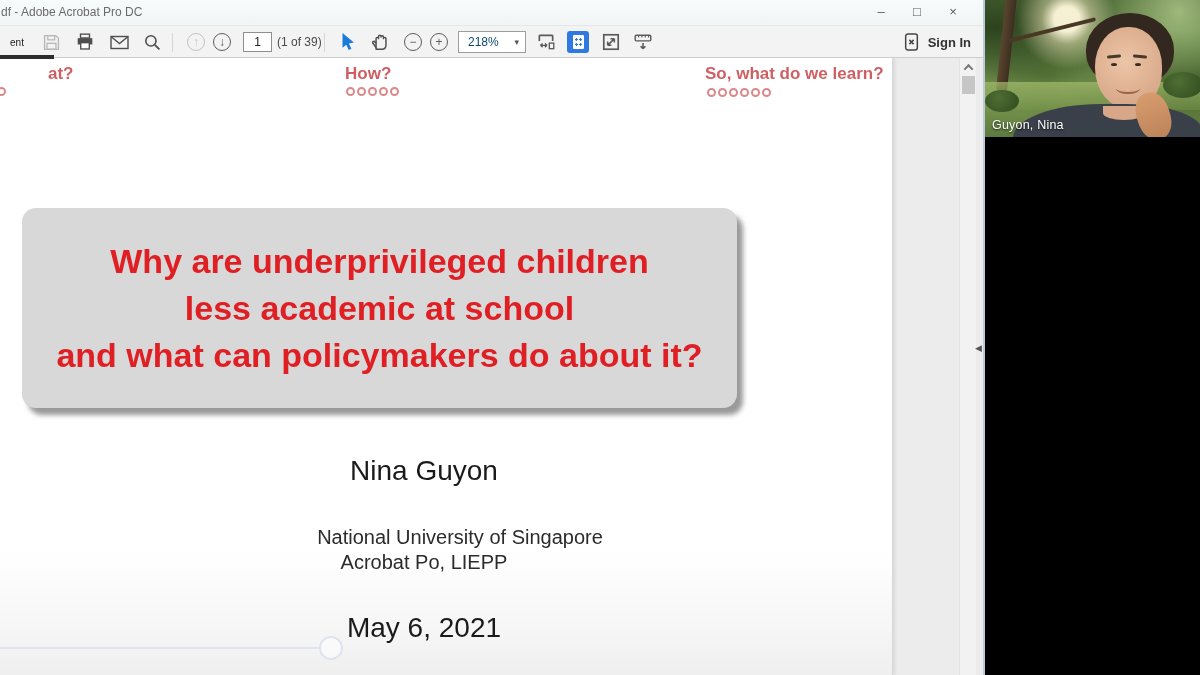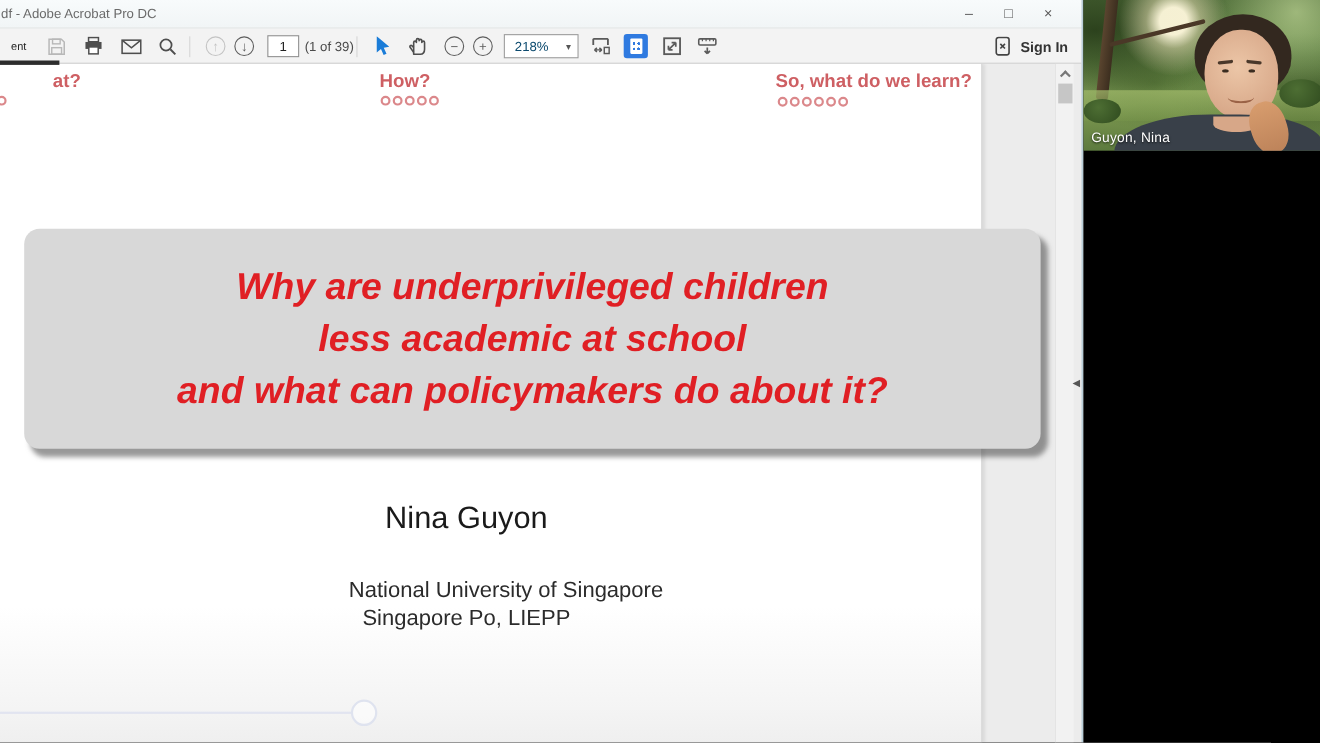--- a/index.html
+++ b/index.html
@@ -40,21 +40,21 @@
 
   
   .docarea { position:absolute; left:0; top:58px; right:0; bottom:0; background:#ececec; overflow:hidden; }
   .page { position:absolute; left:0; top:0; width:893px; height:617px; background:linear-gradient(180deg,#ffffff 0%,#ffffff 80%,#f4f4f4 95%,#efefef 100%); border-right:1px solid #d8d8d8; box-shadow:2px 0 3px rgba(0,0,0,0.08); }
 
   .nav-group { position:absolute; }
   .nav-label { font-size:17px; font-weight:bold; color:#ce5f63; white-space:nowrap; }
   .dots { position:absolute; display:flex; gap:2px; }
   .dot { width:9px; height:9px; border:2px solid #db888b; border-radius:50%; }
 
-  .title-box { position:absolute; left:22px; top:150px; width:924px; height:200px; background:#d8d8d8; border-radius:14px; box-shadow:6px 7px 5px rgba(70,70,70,0.55); display:flex; flex-direction:column; justify-content:center;font-style:italic; }
+  .title-box { position:absolute; left:22px; top:150px; width:715px; height:200px; background:#d8d8d8; border-radius:14px; box-shadow:6px 7px 5px rgba(70,70,70,0.55); display:flex; flex-direction:column; justify-content:center; }
   .title-line { text-align:center; font-size:34px; line-height:47px; font-weight:bold; color:#e01f24; }
 
   .center-wrap { position:absolute; left:0; width:848px; text-align:center; color:#1a1a1a; }
   .author { top:397px; font-size:28px; }
   .affil  { font-size:20px; color:#2b2b2b; }
   .affil-1 { top:468px;margin-left:36px; } .affil-2 { top:493px; }
   .slide-date { top:554px; font-size:28px; }
 
   .scrub-line { position:absolute; left:0; top:589px; width:320px; height:2px; background:#e1e4f0; }
   .scrub-handle { position:absolute; left:319px; top:578px; width:24px; height:24px; border:2px solid #dfe3ef; border-radius:50%; background:rgba(255,255,255,0.55); cursor:pointer; }
@@ -244,21 +244,22 @@
           </div>
 
         <div class="title-box">
           <div class="title-line">Why are underprivileged children</div>
           <div class="title-line">less academic at school</div>
           <div class="title-line">and what can policymakers do about it?</div>
         </div>
 
         <div class="center-wrap author">Nina Guyon</div>
         <div class="center-wrap affil affil-1">National University of Singapore</div>
-        <div class="center-wrap affil affil-2">Singapore Po, LIEPP</div>
+        <div class="center-wrap affil affil-2">Acrobat Po, LIEPP</div>
+        <div class="center-wrap slide-date">May 6, 2021</div>
 
         <div class="scrub-line"></div>
         <div class="scrub-handle"></div>
       </div>
 
       <div class="scrollbar">
         <div class="sb-up">
             <div class="chev"></div>
           </div>
         <div class="sb-thumb"></div>

